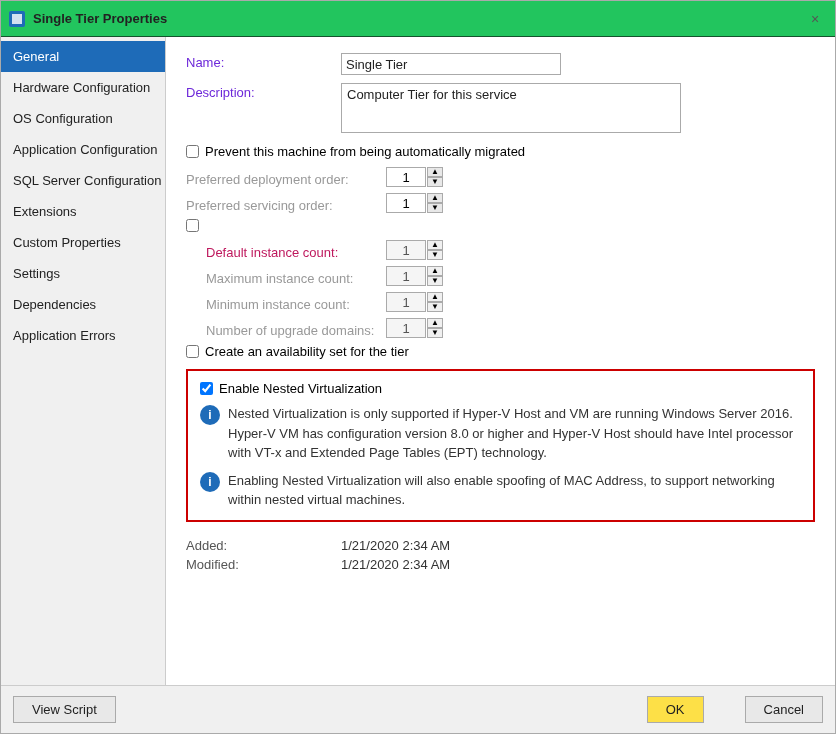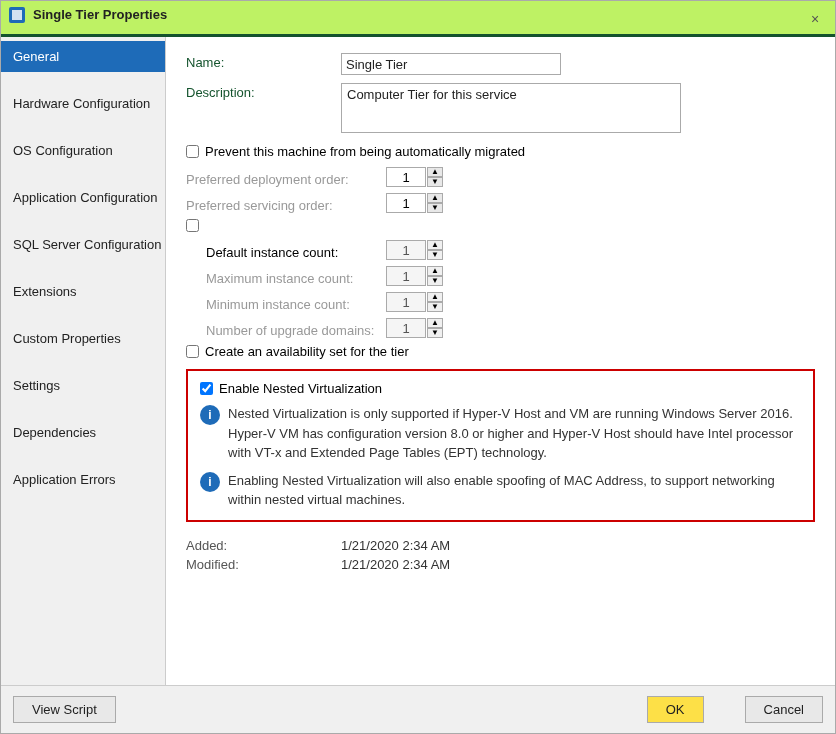--- a/index.html
+++ b/index.html
@@ -9,23 +9,24 @@
       width: 836px;
       height: 734px;
       background: #f0f0f0;
       border: 1px solid #aaa;
       box-shadow: 2px 2px 8px rgba(0,0,0,0.3);
       display: flex;
       flex-direction: column;
     }
 
     .title-bar {
-      background: #bef264;
-      border-bottom: 3px solid #14532d;
-      display: flex;
+      background: #22c55e;
+      border-bottom: 1px solid #14532d;
+      display: flex;
+      align-items: center;
       padding: 6px 8px;
       height: 36px;
       flex-shrink: 0;
     }
     .title-bar-icon {
       width: 16px; height: 16px;
       background: #1e6bb8;
       border-radius: 2px;
       margin-right: 8px;
       display: flex; align-items: center; justify-content: center;
@@ -46,21 +47,20 @@
 
     
     .sidebar {
       width: 165px;
       background: #f0f0f0;
       border-right: 1px solid #ccc;
       flex-shrink: 0;
       display: flex;
       flex-direction: column;
       padding-top: 4px;
-      gap: 16px;
     }
     .sidebar-item {
       padding: 8px 12px;
       cursor: pointer;
       color: #222;
       white-space: nowrap;
     }
     .sidebar-item.active {
       background: #1e6bb8;
       color: white;
@@ -75,21 +75,21 @@
     }
 
     .form-row {
       display: flex;
       align-items: flex-start;
       margin-bottom: 8px;
     }
     .form-label {
       width: 155px;
       flex-shrink: 0;
-      color: #14532d;
+      color: #6d28d9;
       padding-top: 2px;
     }
     .form-value {
       flex: 1;
       color: #222;
     }
 
     .text-input {
       border: 1px solid #aaa;
       background: white;
@@ -291,21 +291,21 @@
           <div class="spinner-btn">▲</div>
           <div class="spinner-btn">▼</div>
         </div>
       </div>
 
       <div class="checkbox-row">
         <input type="checkbox" id="scale-out" style="">
       </div>
 
       <div class="spinner-row">
-        <span class="spinner-label" style="color:#000000; padding-left:20px;">Default instance count:</span>
+        <span class="spinner-label" style="color:#be185d; padding-left:20px;">Default instance count:</span>
         <input type="text" class="spinner-input" value="1" style="background: rgb(245, 245, 245);" disabled="">
         <div class="spinner-btn-wrap">
           <div class="spinner-btn" style="background:#f0f0f0;">▲</div>
           <div class="spinner-btn" style="background:#f0f0f0;">▼</div>
         </div>
       </div>
 
       <div class="spinner-row">
         <span class="spinner-label" style="color:#999; padding-left:20px;">Maximum instance count:</span>
         <input type="text" class="spinner-input" value="1" style="background: rgb(245, 245, 245);" disabled="">

